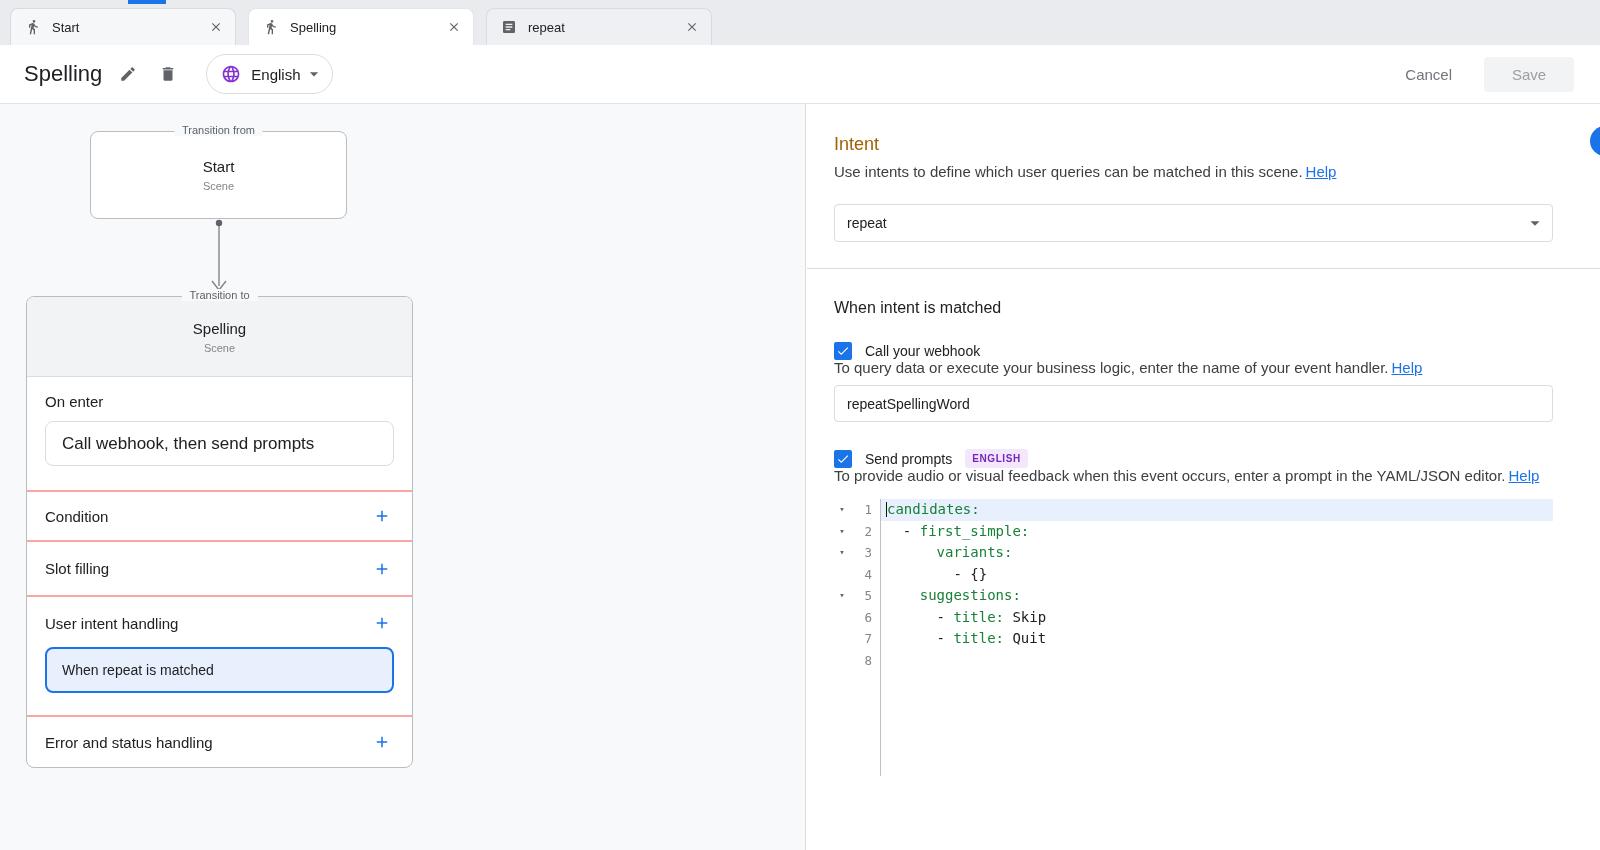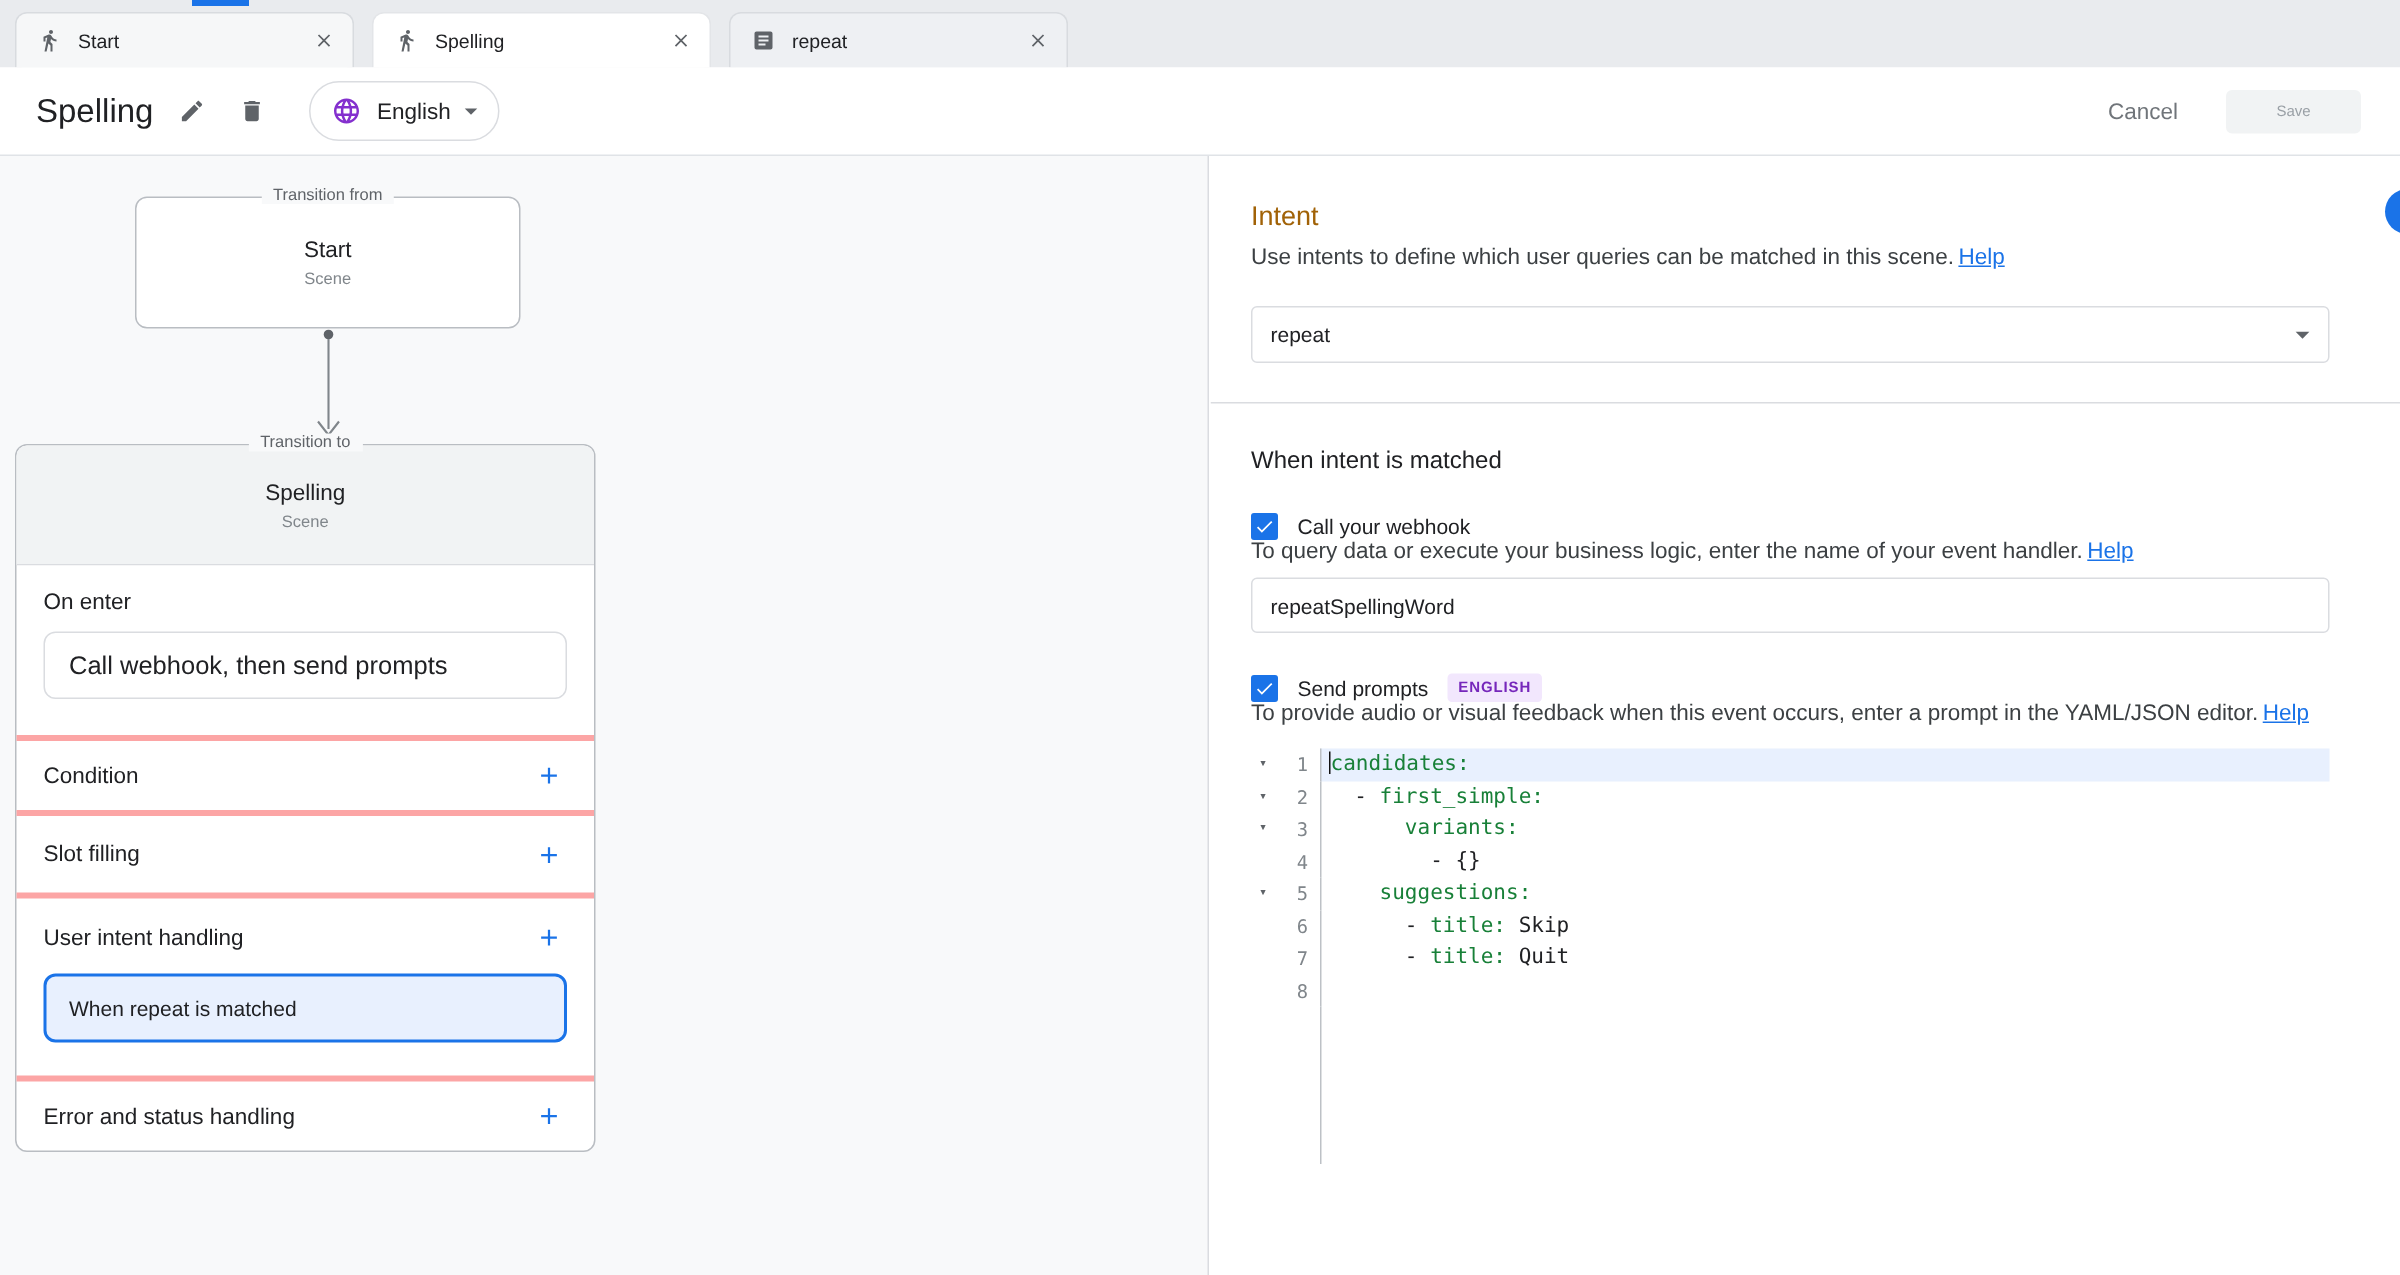--- a/index.html
+++ b/index.html
@@ -18,33 +18,33 @@
 
   
   .header { position:absolute; top:45px; left:0; right:0; height:59px; background:#fff; border-bottom:1px solid #e0e3e7; display:flex; align-items:center; padding:0 16px 0 24px; }
   .page-title { font-size:22px; font-weight:400; color:#202124; }
   .icon-btn { width:40px; height:40px; border:none; background:transparent; display:flex; align-items:center; justify-content:center; cursor:pointer; border-radius:50%; }
   .icon-btn.edit { margin-left:6px; }
   .lang-pill { height:40px; margin-left:18px; border:1px solid #dadce0; border-radius:20px; background:#fff; display:flex; align-items:center; padding:0 8px 0 14px; cursor:pointer; }
   .lang-label { font-size:15px; color:#202124; margin:0 4px 0 10px; }
   .header-spacer { flex:1; }
   .btn-cancel { border:none; background:transparent; color:#70757a; font-size:15px; padding:9px 18px; cursor:pointer; border-radius:4px; }
-  .btn-save { border:none; background:#f1f3f4; color:#9aa0a6; font-size:10px; padding:9px 10px; margin:0 10px 0 14px; border-radius:4px; cursor:default; min-width:90px; }
+  .btn-save { border:none; background:#f1f3f4; color:#9aa0a6; font-size:15px; padding:9px 10px; margin:0 10px 0 14px; border-radius:4px; cursor:default; min-width:90px; }
 
   
   .canvas { position:absolute; top:104px; left:0; width:806px; bottom:0; background:#f8f9fa; border-right:1px solid #dadce0; }
   .node { position:absolute; background:#fff; border:1px solid #b9bdc2; border-radius:8px; }
   .node-legend { position:absolute; top:-8px; left:50%; transform:translateX(-50%); background:#f8f9fa; padding:0 8px; font-size:11px; color:#5f6368; white-space:nowrap; }
   .node-from { left:90px; top:27px; width:257px; height:88px; display:flex; flex-direction:column; align-items:center; justify-content:center; gap:5px; }
   .node-title { font-size:15px; color:#202124; }
   .node-sub { font-size:11px; color:#80868b; }
   .connector { position:absolute; left:209px; top:111px; }
-  .node-to { left:10px; top:192px; width:387px; height:472px; display:flex; flex-direction:column; }
+  .node-to { left:26px; top:192px; width:387px; height:472px; display:flex; flex-direction:column; }
   .scene-head { height:80px; background:#f1f3f4; border-bottom:1px solid #dadce0; border-radius:7px 7px 0 0; display:flex; flex-direction:column; align-items:center; justify-content:center; gap:5px; }
-  .sec { border-top:4px solid #fca5a5; }
+  .sec { border-top:2px solid #fca5a5; }
   .sec.no-border { border-top:none; }
   .sec-onenter { padding:16px 18px 24px 18px; }
   .sec-label { font-size:15px; color:#202124; }
   .inner-item { margin-top:11px; height:45px; border:1px solid #dadce0; border-radius:8px; display:flex; align-items:center; padding-left:16px; font-size:17px; color:#202124; background:#fff; cursor:pointer; }
   .sec-row { display:flex; align-items:center; justify-content:space-between; padding:0 18px; }
   .sec-condition { height:50px; }
   .sec-slot { height:55px; }
   .sec-intent { padding:14px 18px 22px 18px; }
   .sec-intent-head { display:flex; align-items:center; justify-content:space-between; }
   .selected-item { margin-top:12px; height:46px; background:#e8f0fe; border:2px solid #1a73e8; border-radius:8px; display:flex; align-items:center; padding-left:15px; font-size:14px; color:#202124; cursor:pointer; }

